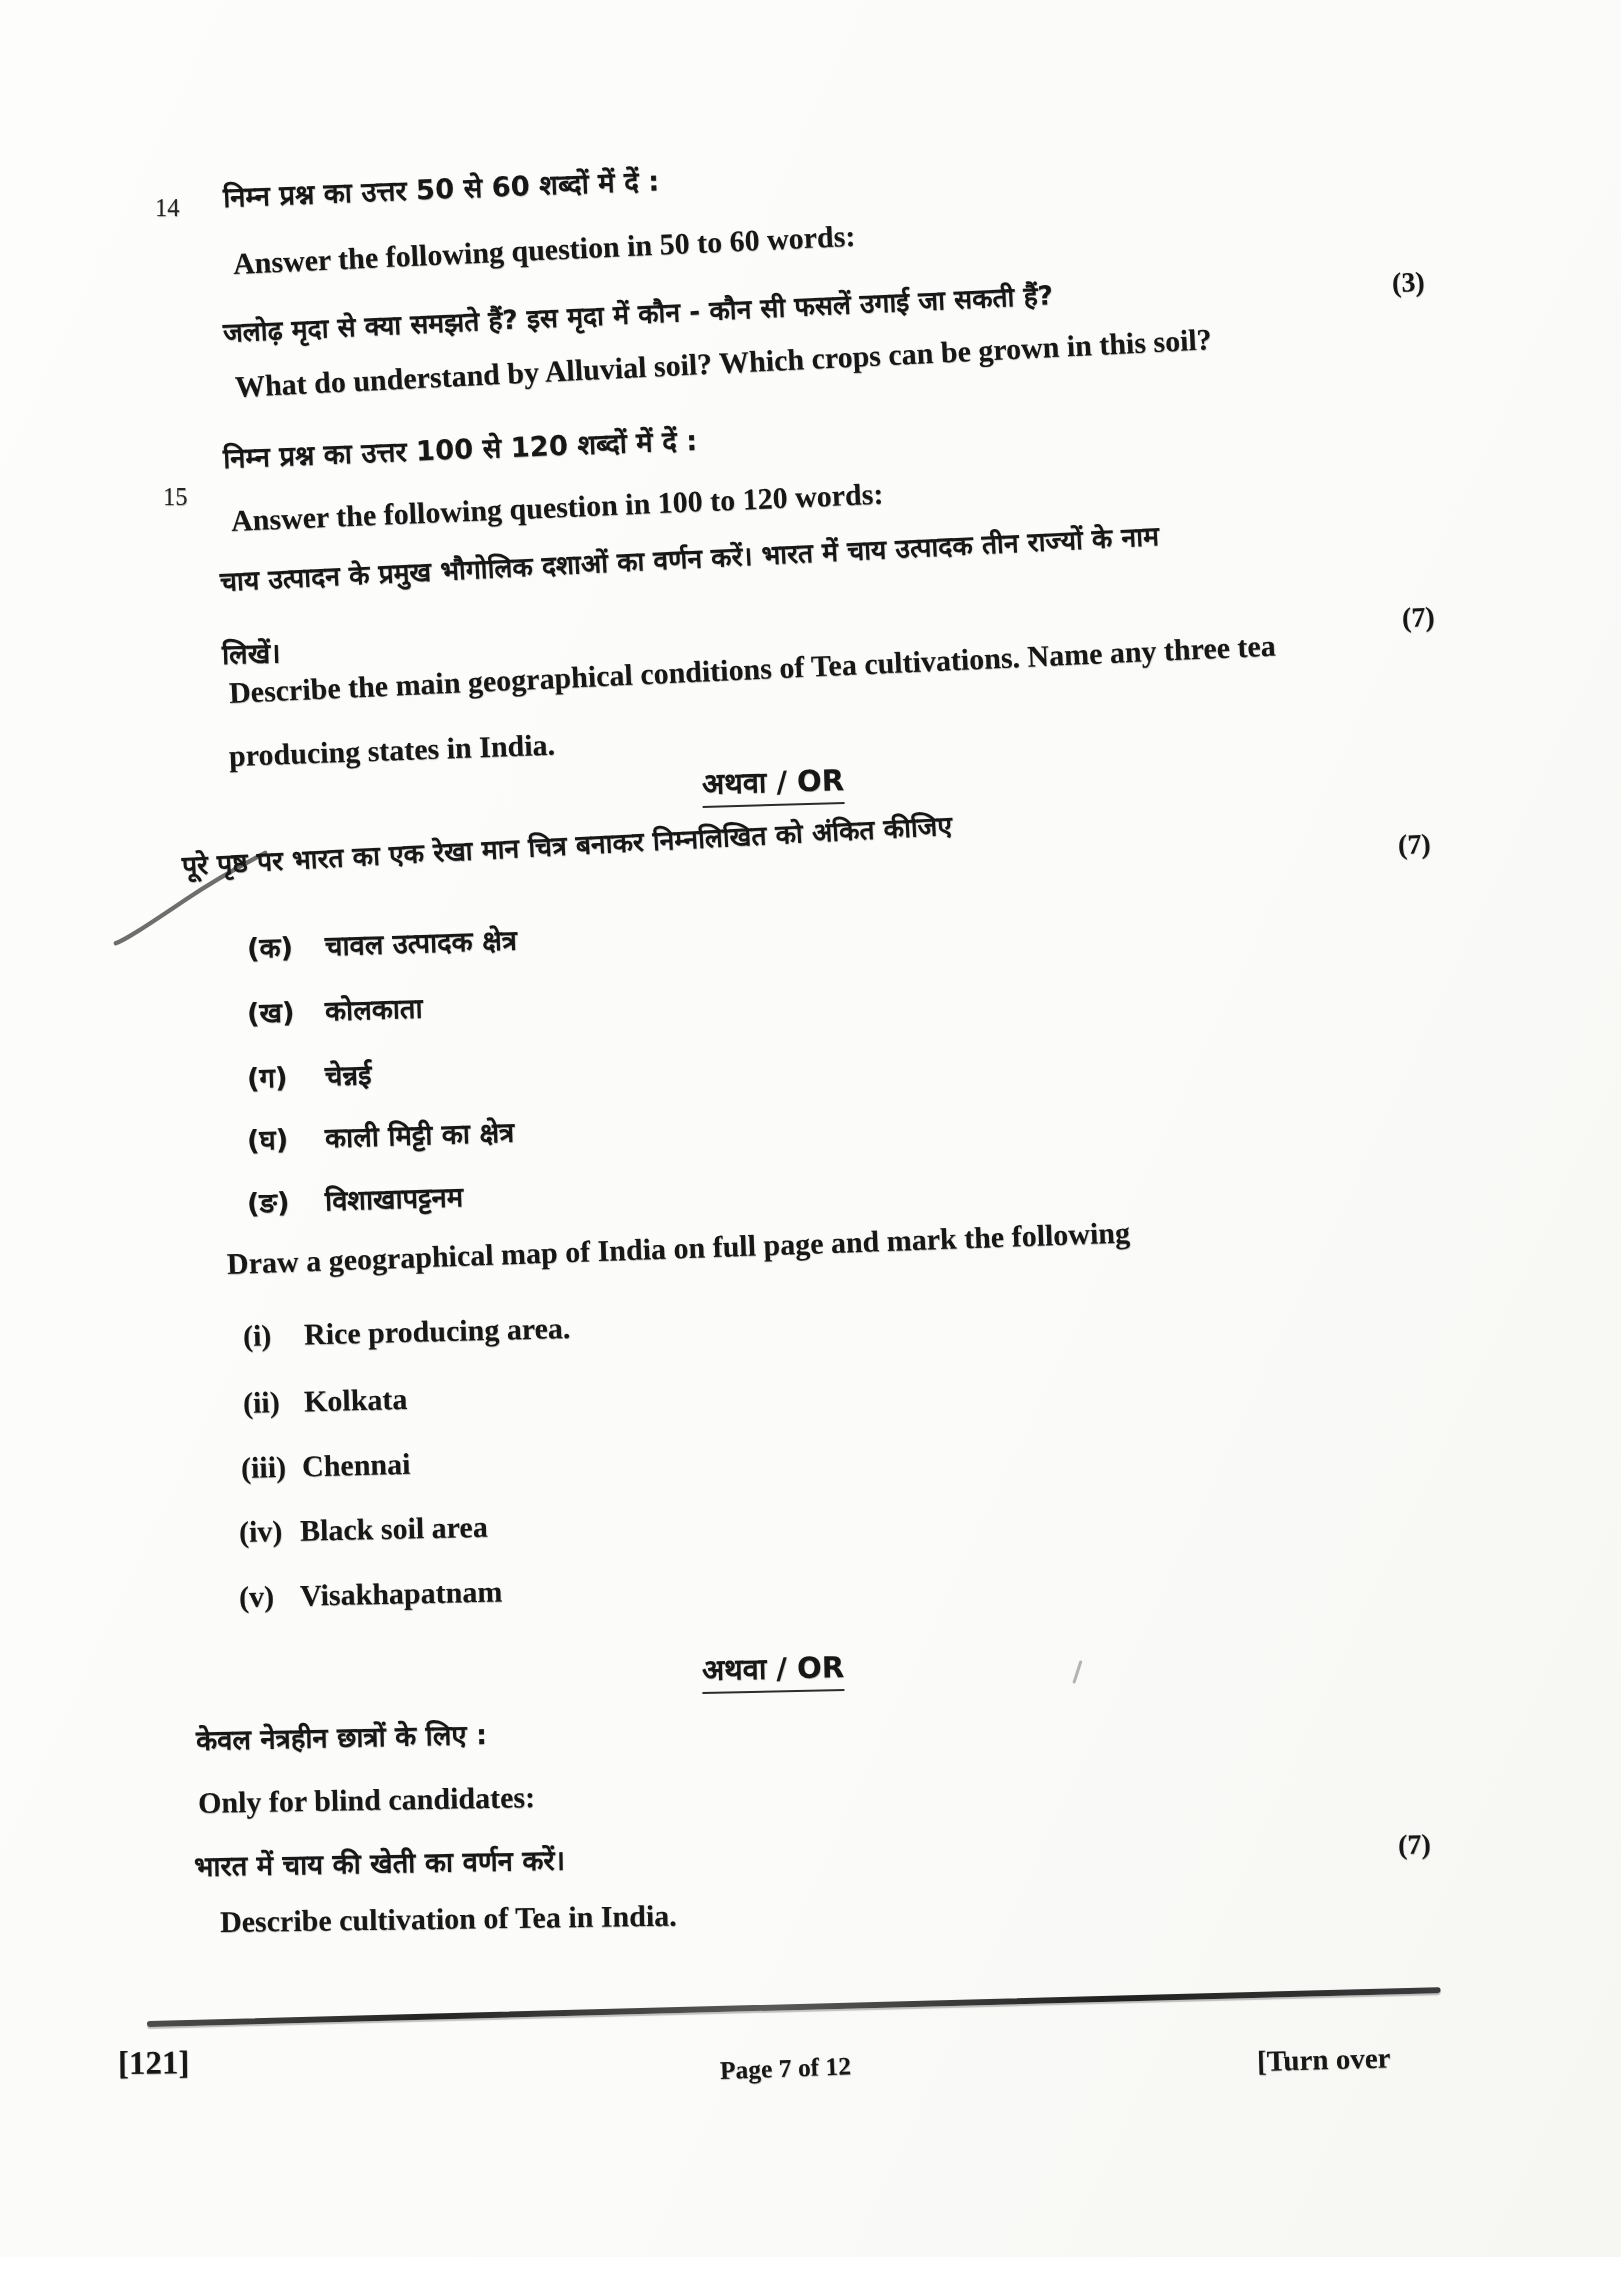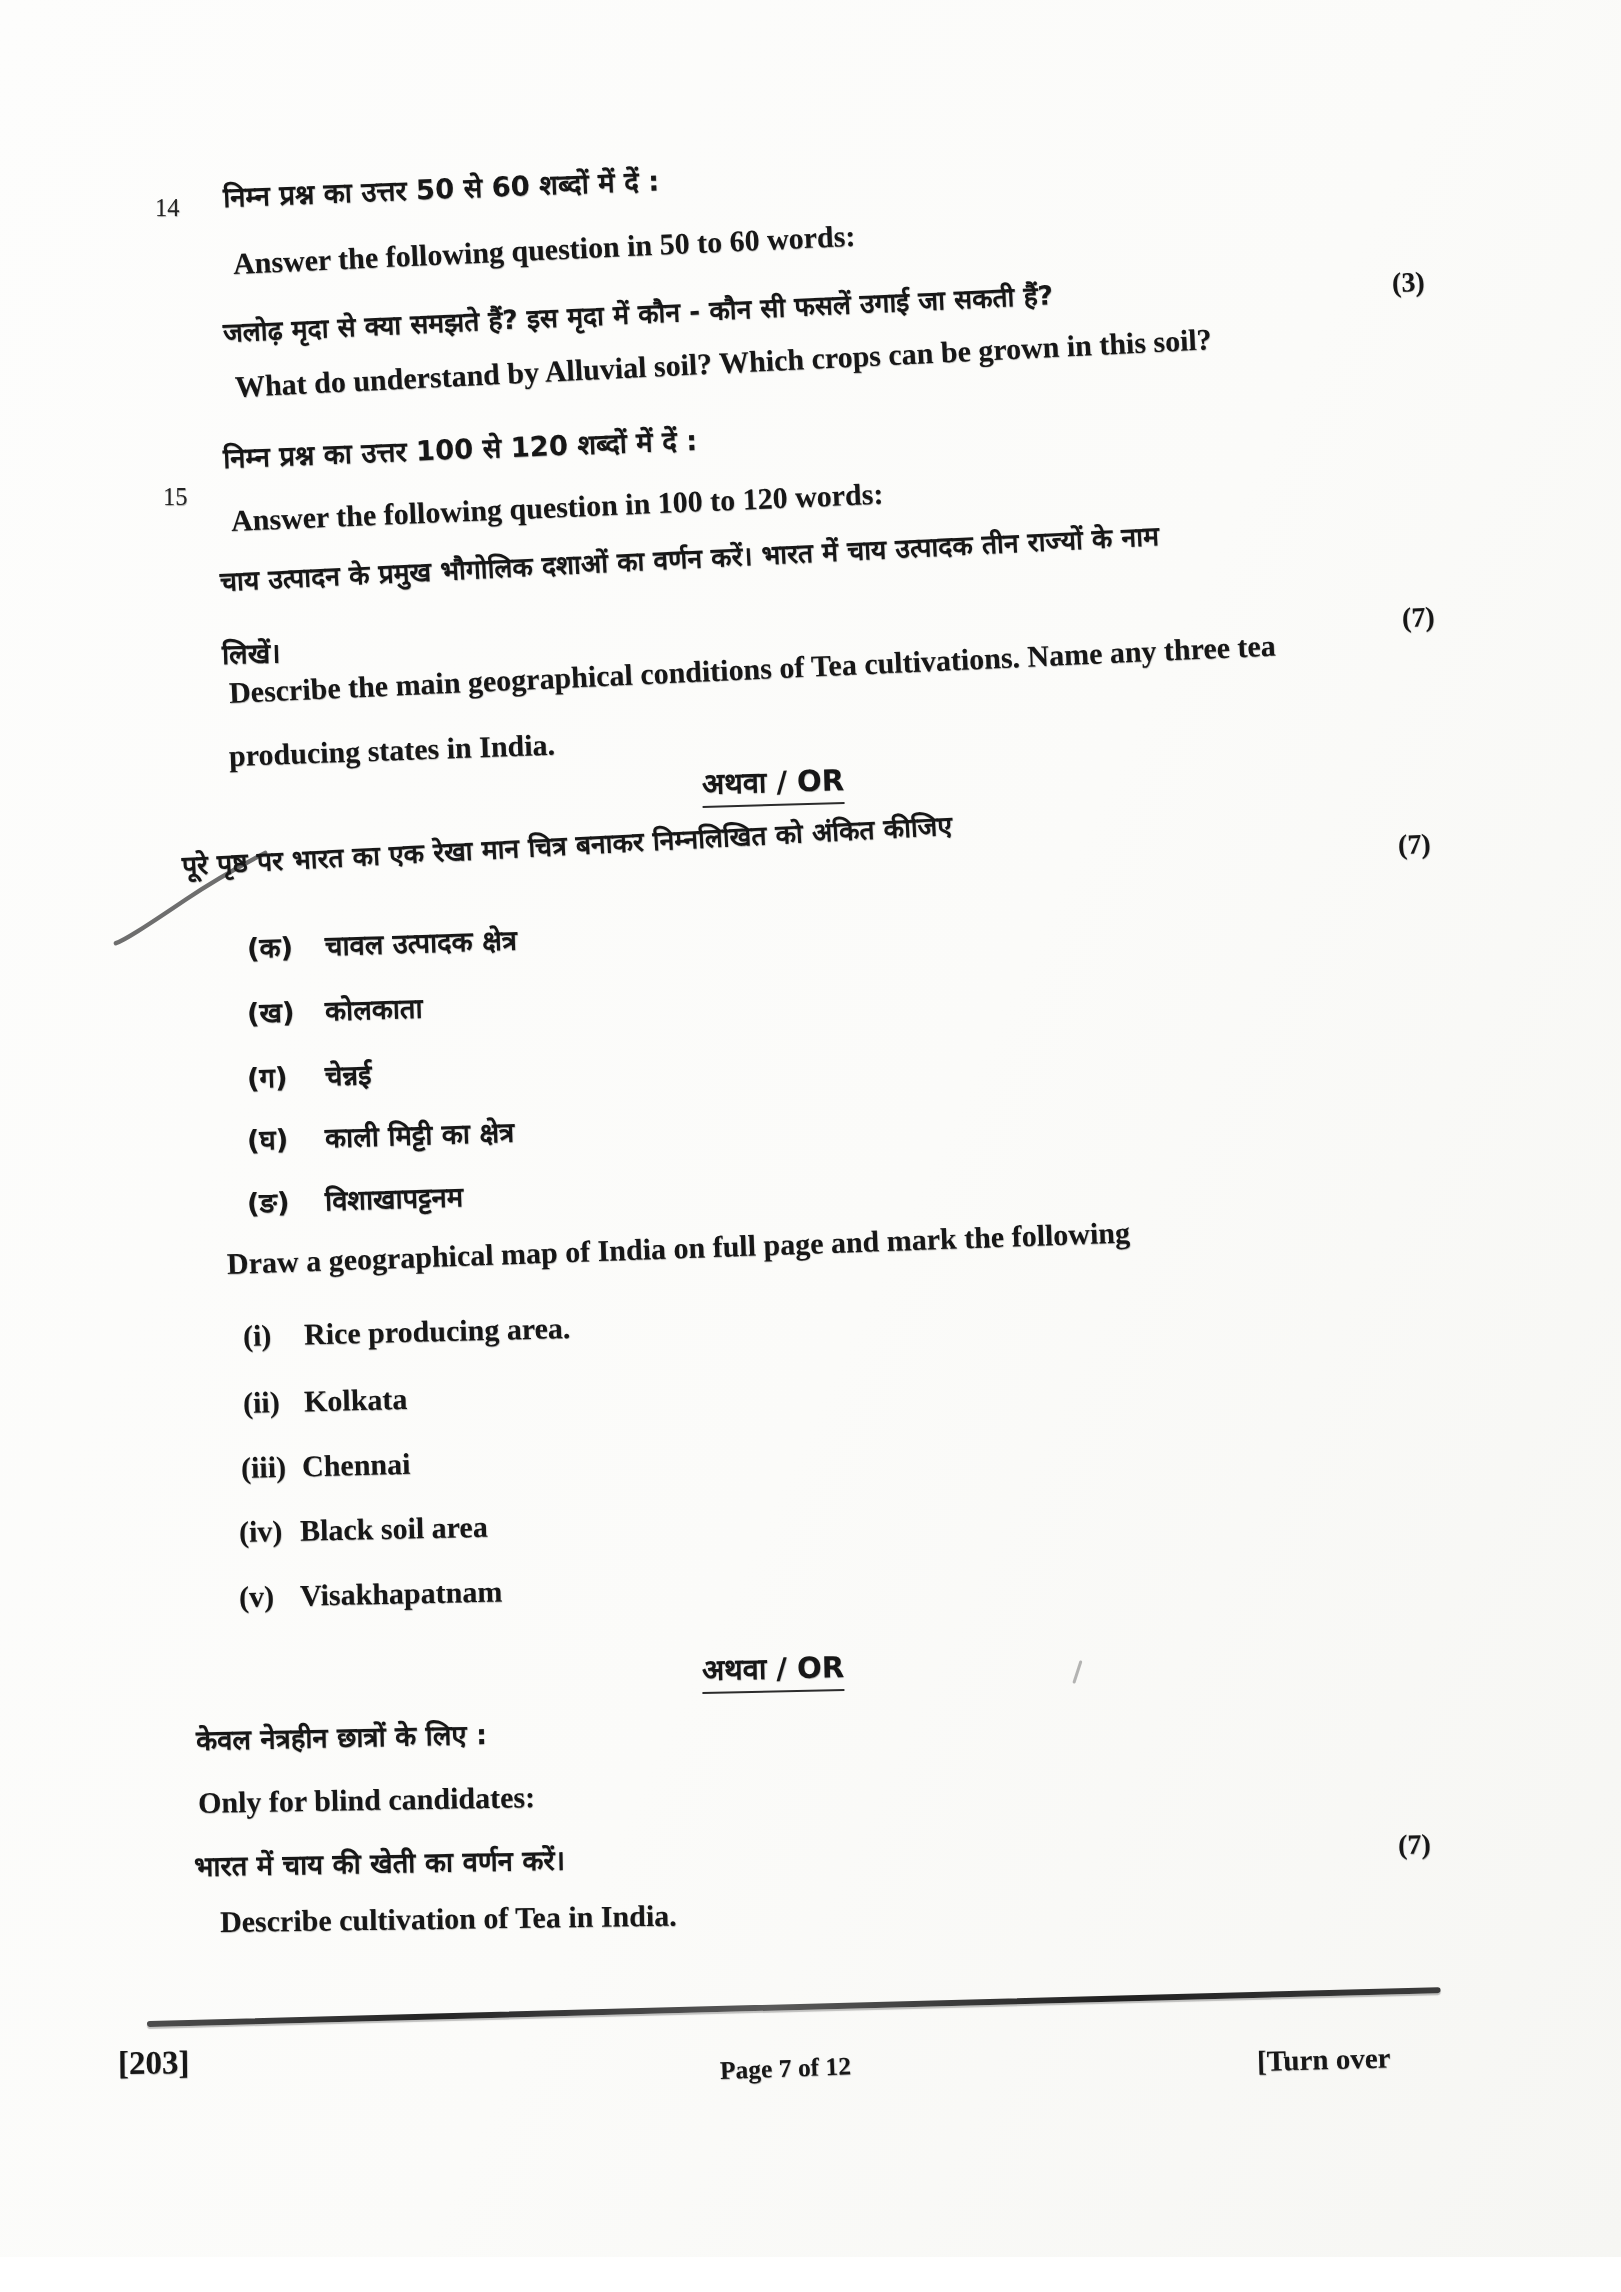--- a/index.html
+++ b/index.html
@@ -119,18 +119,18 @@
   <div class="ln or" style="left:702px;top:1649px;transform:rotate(-1.2deg);">अथवा / OR</div>
   <div class="speck" style="left:1076px;top:1660px;"></div>
 
   <div class="ln hi" style="left:196px;top:1721px;transform:rotate(-1.2deg);">केवल नेत्रहीन छात्रों के लिए :</div>
   <div class="ln en" style="left:198px;top:1786px;transform:rotate(-1deg);">Only for blind candidates:</div>
   <div class="ln hi" style="left:194px;top:1847px;transform:rotate(-1deg);">भारत में चाय की खेती का वर्णन करें।</div>
   <div class="ln mark" style="left:1398px;top:1829px;transform:rotate(-1deg);">(7)</div>
   <div class="ln en" style="left:220px;top:1905px;transform:rotate(-0.8deg);">Describe cultivation of Tea in India.</div>
 
   <div class="rule" style="left:147px;top:2021px;width:1294px;transform:rotate(-1.5deg);"></div>
-  <div class="ln en" style="left:118px;top:2045px;font-size:33px;transform:rotate(-0.5deg);">[203]</div>
+  <div class="ln en" style="left:118px;top:2045px;font-size:33px;transform:rotate(-0.5deg);">[121]</div>
   <div class="ln en" style="left:720px;top:2056px;font-size:25.5px;transform:rotate(-2deg);">Page 7 of 12</div>
   <div class="ln en" style="left:1257px;top:2045px;font-size:29px;transform:rotate(-1.5deg);">[Turn over</div>
 
 </div>
 
 
 </body></html>

